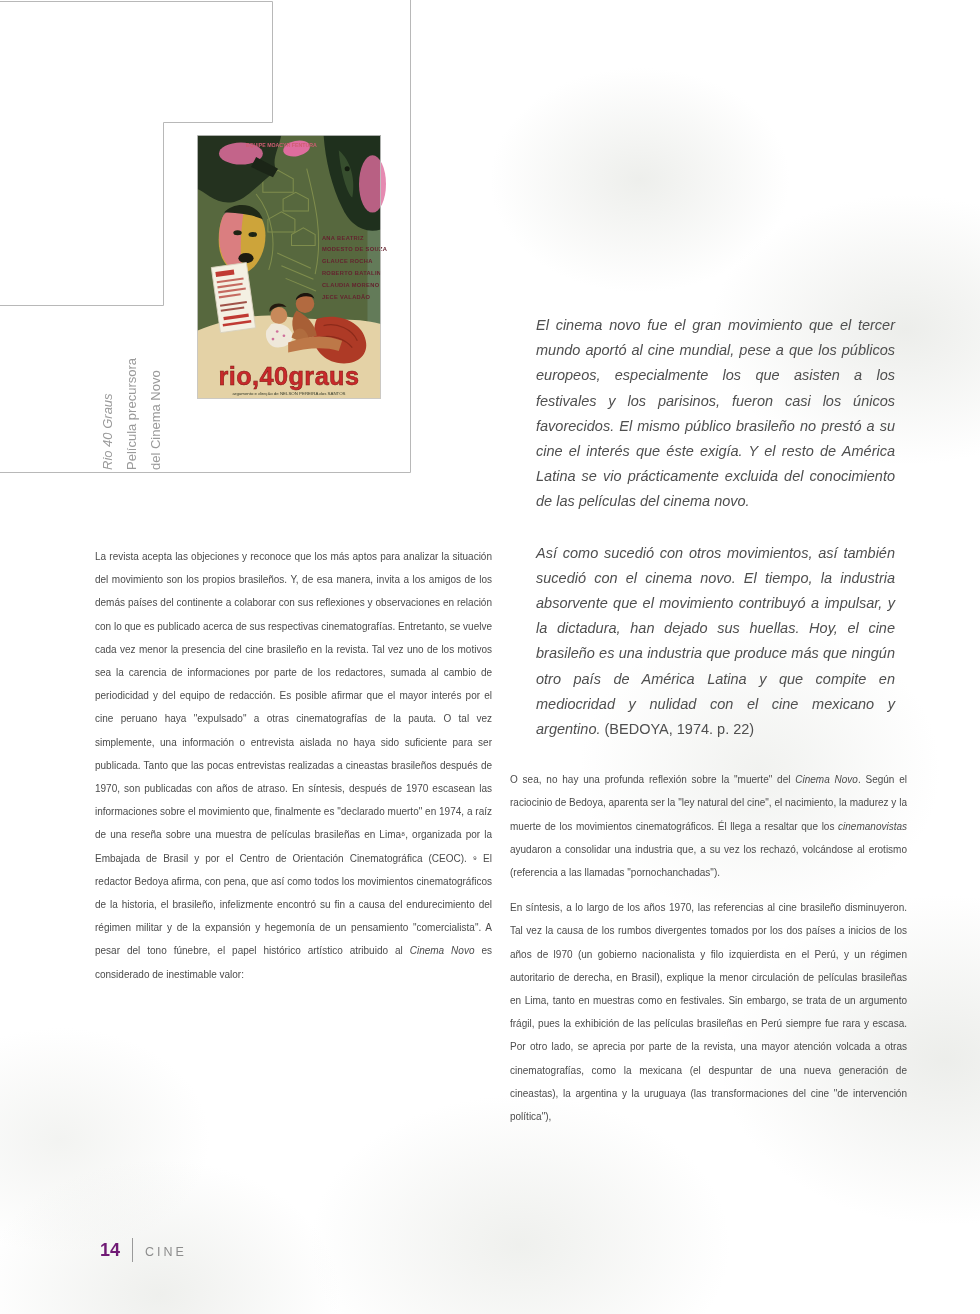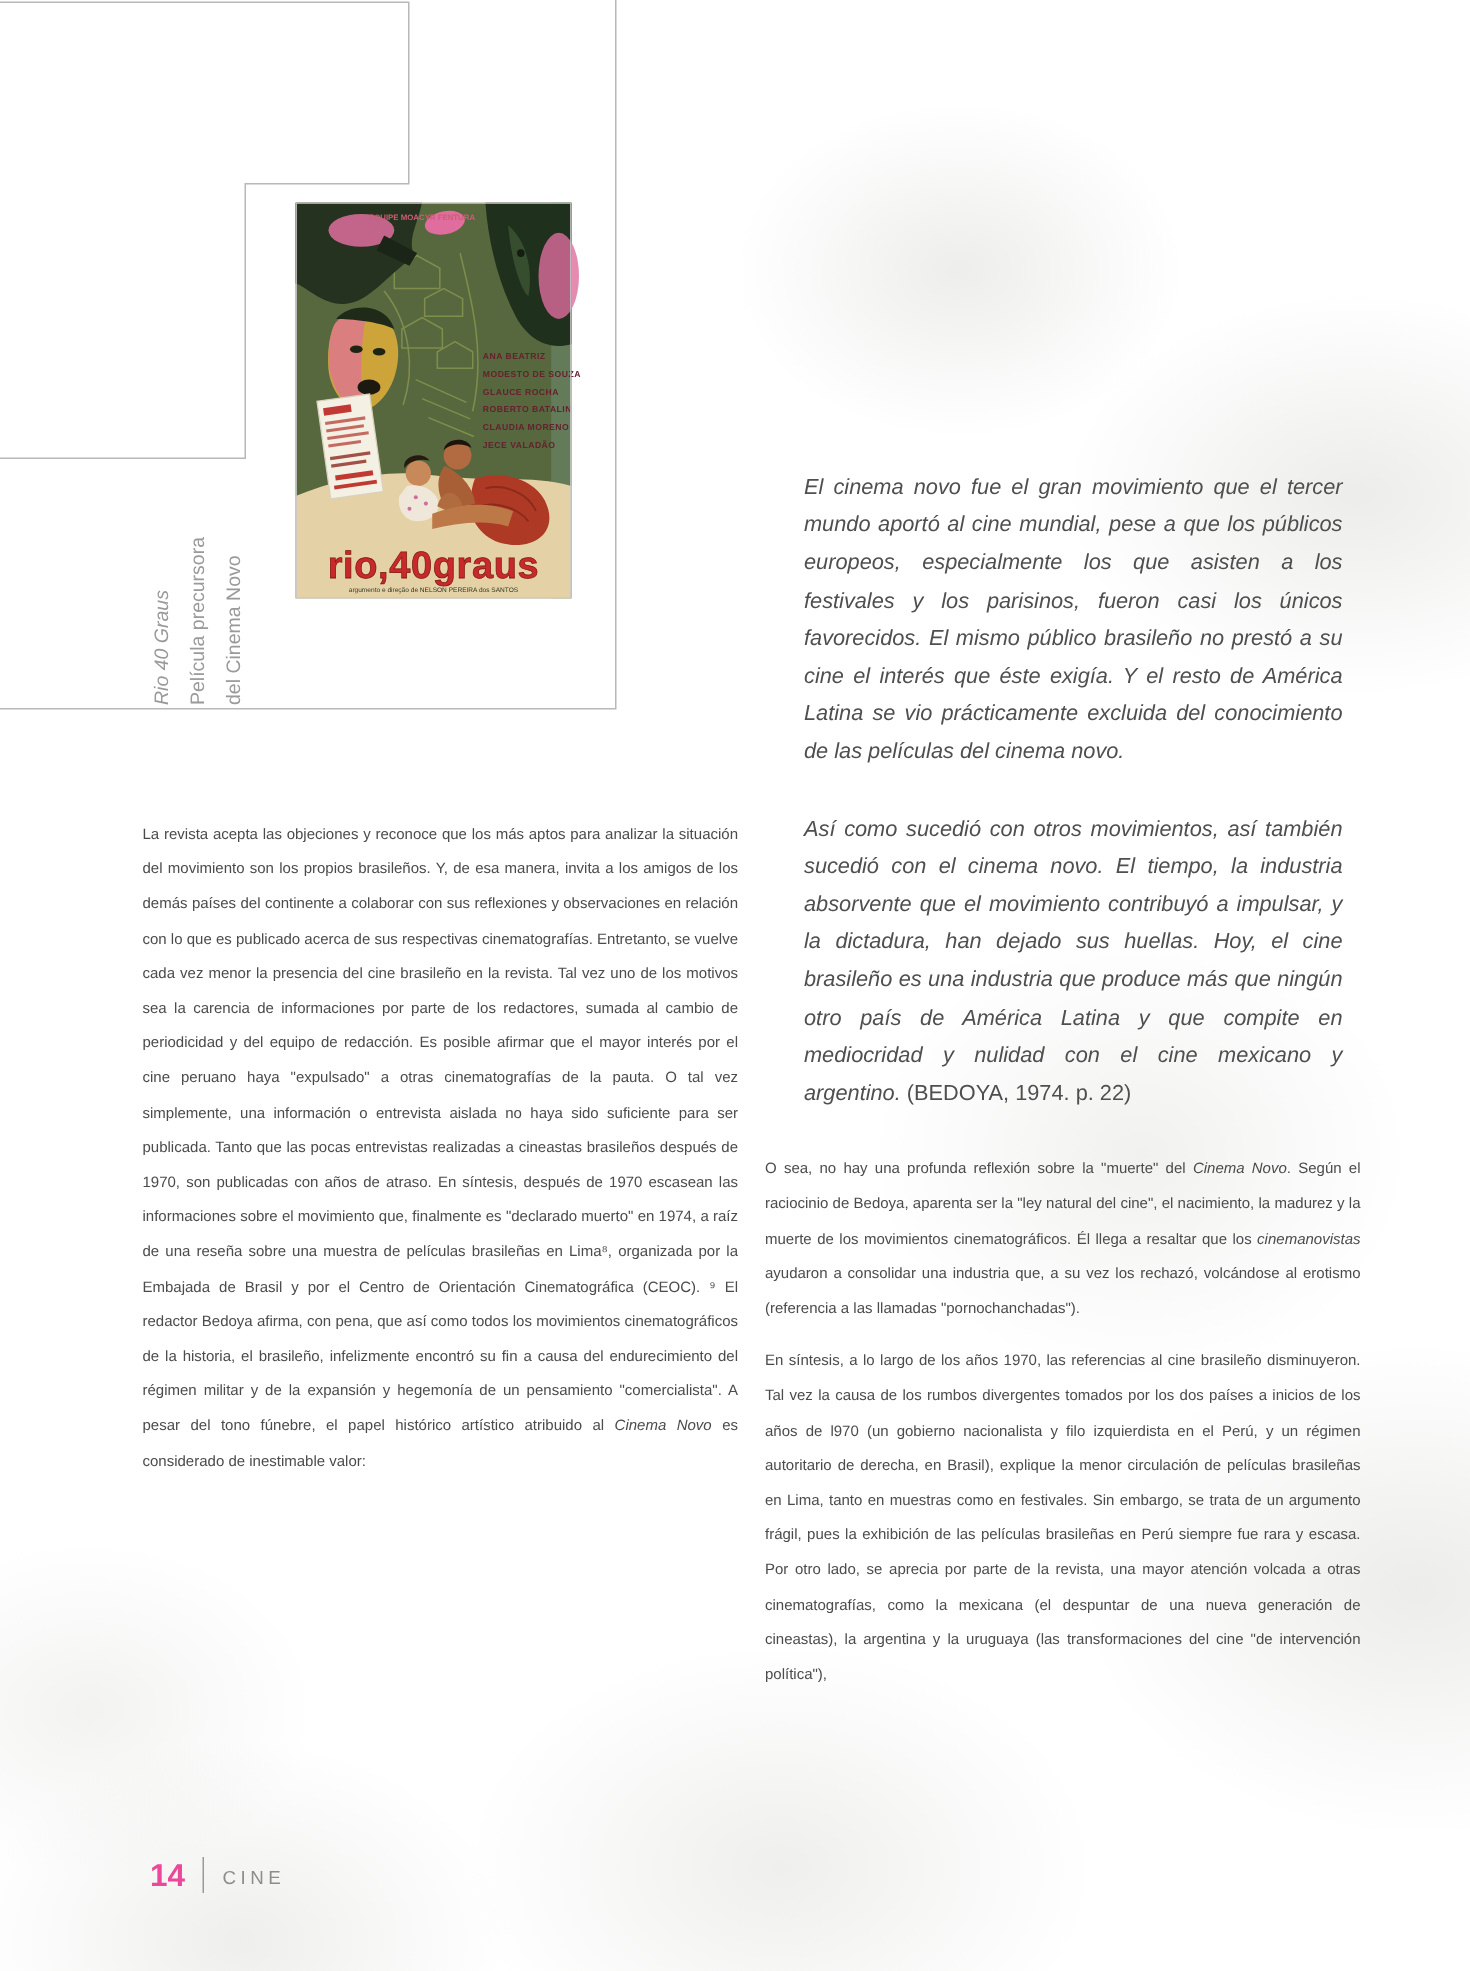--- a/index.html
+++ b/index.html
@@ -40,21 +40,21 @@
     color:#4b4b4b;margin:0 0 12px 0;
   }
   .quote{
     font-size:14.5px;line-height:25.2px;text-align:justify;
     color:#4f4f4f;margin:0 0 26px 0;padding:0 12px 0 26px;
   }
   [data-bind-segments] span{font-style:normal;}
   [data-bind-segments] i{}
 
   .footer{position:absolute;left:100px;top:1238px;display:flex;align-items:center;}
-  .pagenum{font-size:21px;font-weight:600;color:#ec4899;line-height:1;}
+  .pagenum{font-size:18px;font-weight:600;color:#701a75;line-height:1;}
   .footer .bar{width:1px;height:24px;background:#9a9a9a;margin:0 12px;}
   .section{font-size:12.5px;letter-spacing:3px;color:#8d8d8d;padding-top:3px;text-align:center;}
 </style>
 </head>
 <body>
 
 <div class="page">
 
   <div class="texture"></div>
 

